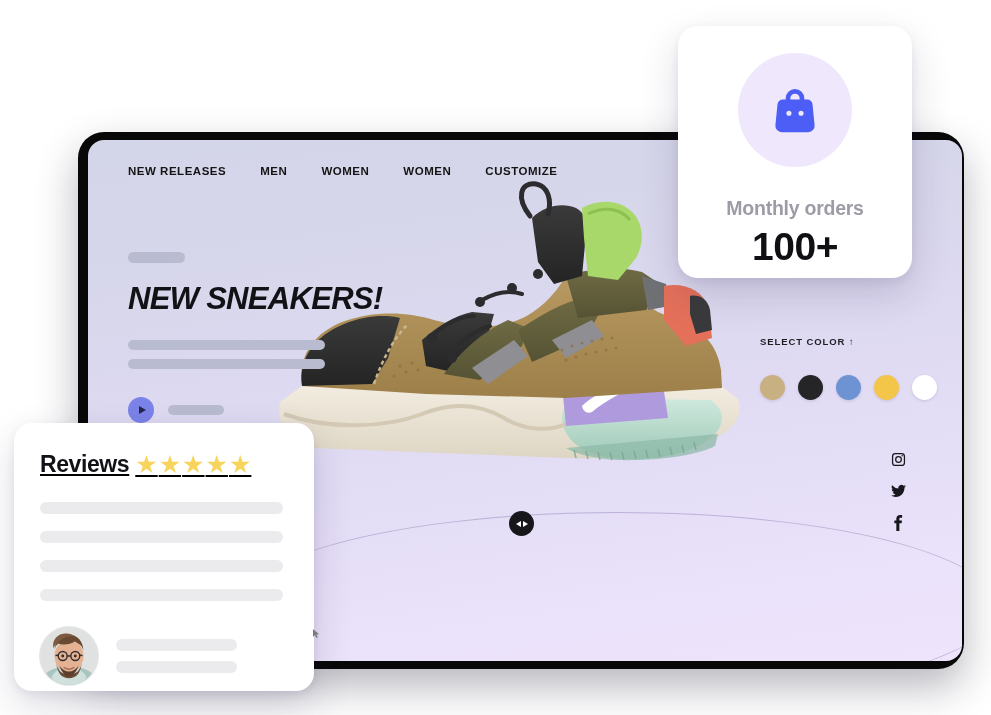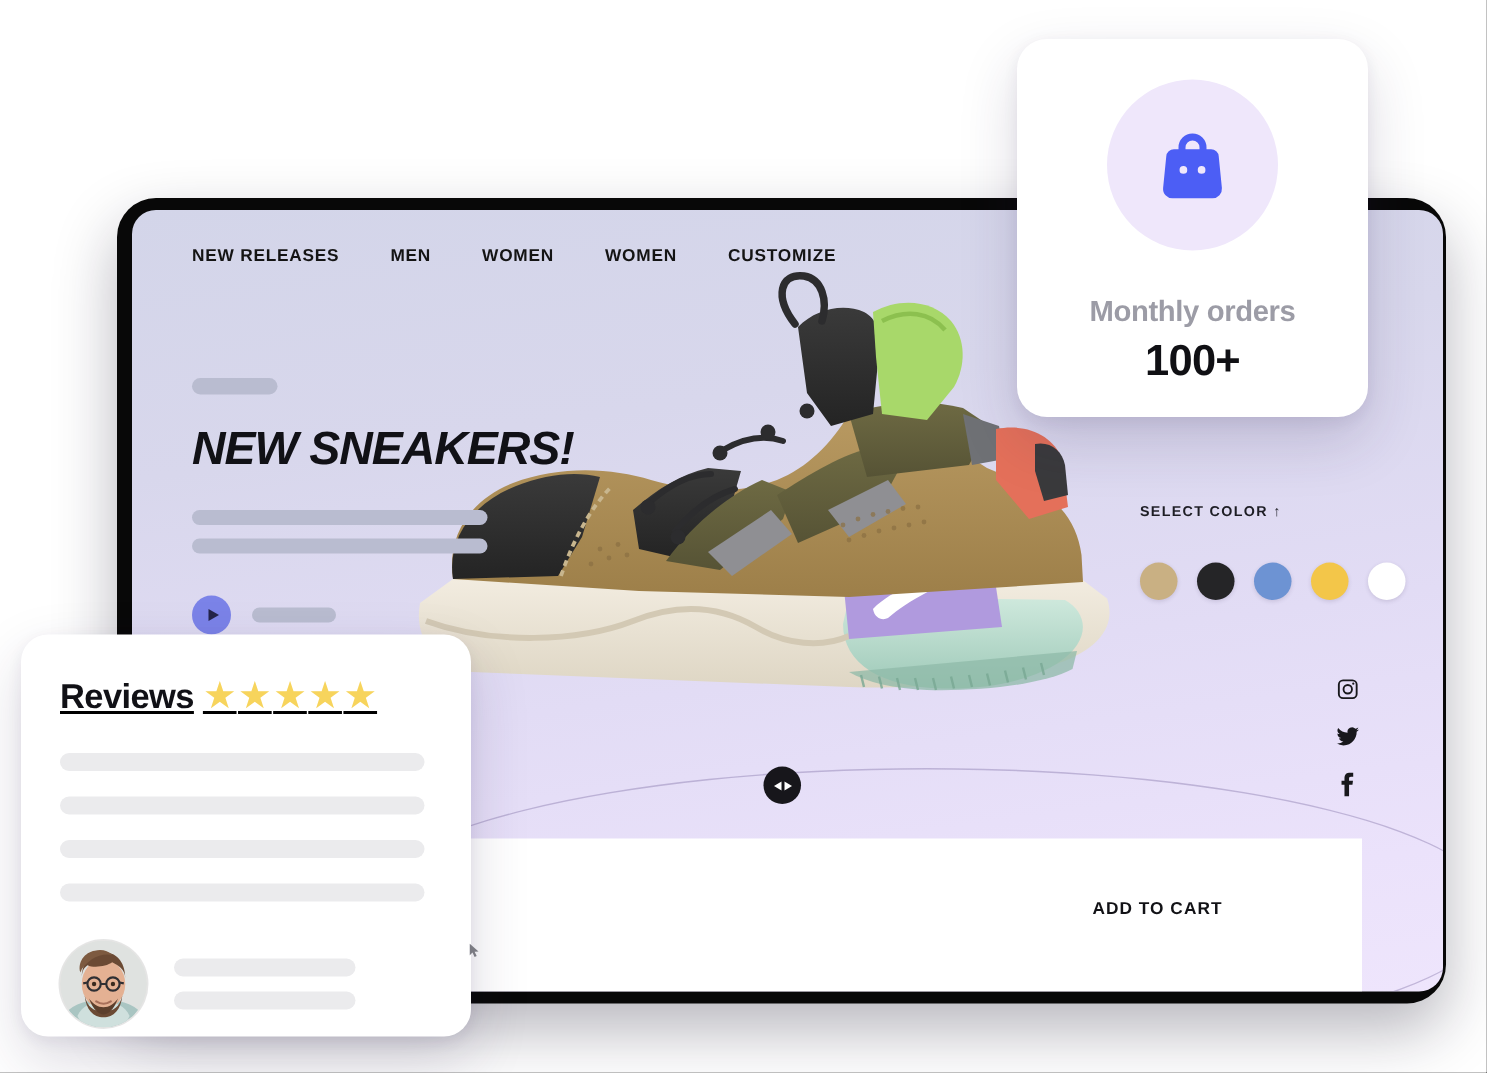--- a/index.html
+++ b/index.html
@@ -166,21 +166,21 @@
     margin-top: 27px;
     display: flex; align-items: center; justify-content: center;
   }
   .orders-title {
     margin-top: 30px;
     font-size: 19.5px; font-weight: 700; color: #9c9ca6;
     letter-spacing: -.25px;
   }
   .orders-value {
     margin-top: 5px;
-    font-size: 29px; font-weight: 800; color: #101014;
+    font-size: 39px; font-weight: 800; color: #101014;
     letter-spacing: -.5px;
   }
 
   
   .reviews-card {
     position: absolute;
     left: 14px; top: 423px;
     width: 300px; height: 268px;
     background: #ffffff;
     border-radius: 18px;
@@ -385,23 +385,20 @@
       <svg width="9" height="16" viewBox="0 0 12 22" fill="#18181c">
         <path d="M11 0H8.2C5 0 3 2 3 5.2V7.6H0.3v3.6H3V22h4.2V11.2h3.1l.5-3.6H7.2V5.6c0-1 .3-1.7 1.8-1.7H11V0Z"></path>
       </svg>
     </div>
 
     <div class="carousel-btn">
       <span class="ar-l"></span>
       <span class="ar-r"></span>
     </div>
 
-    <div class="cart-bar">
-      <span class="cart-label">ADD TO CART</span>
-    </div>
 
   </div>
 
   <div class="orders-card">
     <div class="orders-circle">
       <svg width="56" height="56" viewBox="0 0 48 48" fill="#4c5ef5">
         <path d="M16 15v-1a8 8 0 0 1 16 0v1h2.6A4.4 4.4 0 0 1 39 19.1l1.8 18A5.4 5.4 0 0 1 35.4 43H12.6a5.4 5.4 0 0 1-5.4-5.9l1.8-18A4.4 4.4 0 0 1 13.4 15Zm4 0h8v-1a4 4 0 0 0-8 0Zm-1.2 9.6a2.2 2.2 0 1 0 2.2 2.2 2.2 2.2 0 0 0-2.2-2.2Zm10.4 0a2.2 2.2 0 1 0 2.2 2.2 2.2 2.2 0 0 0-2.2-2.2Z"></path>
       </svg>
     </div>
     <div class="orders-title">Monthly orders</div>

